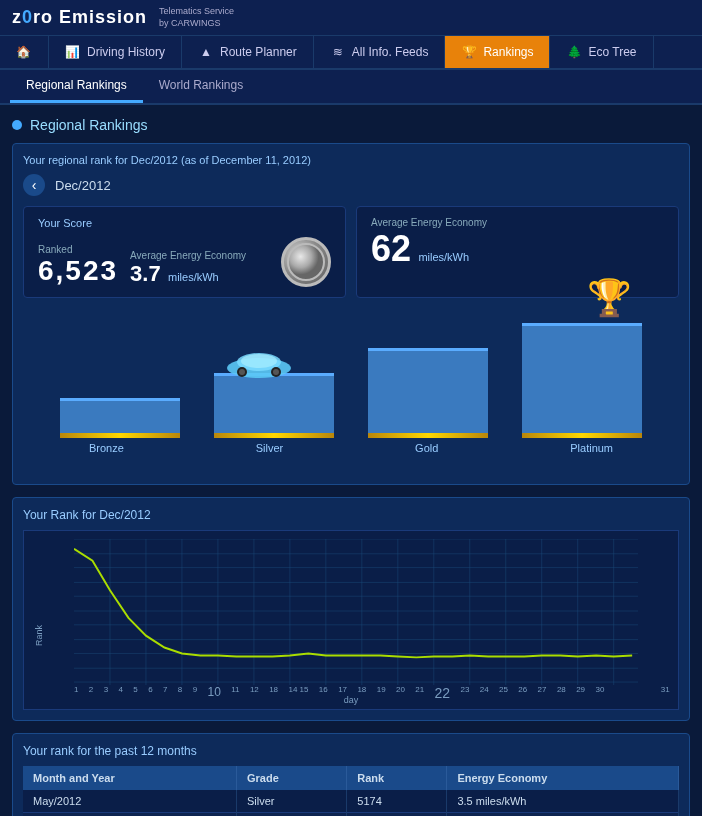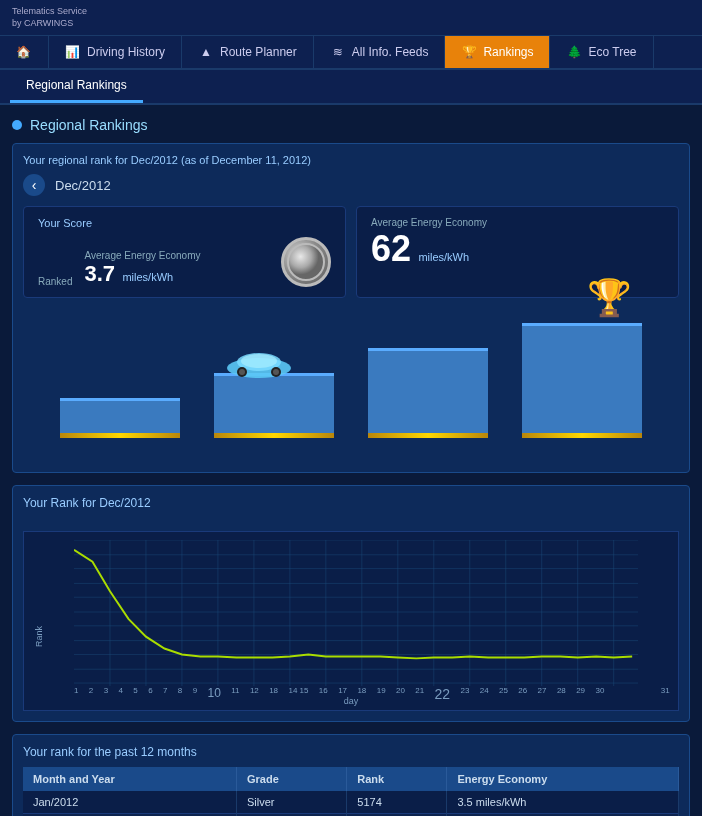--- a/index.html
+++ b/index.html
@@ -235,21 +235,21 @@
     .chart-section {
       background: #0d2a5a;
       border: 1px solid #1a4a8a;
       border-radius: 4px;
       padding: 10px;
       margin-bottom: 12px;
     }
     .chart-title {
       font-size: 12px;
       color: #9cf;
-      margin-bottom: 21px;
+      margin-bottom: 8px;
     }
     .line-chart-container {
       position: relative;
       background: #0a1e48;
       border: 1px solid #1a3a7a;
       height: 180px;
       padding: 8px 40px 24px 50px;
     }
     .line-chart-svg {
       width: 100%;
@@ -312,20 +312,23 @@
     tbody td {
       padding: 5px 10px;
       color: #cde;
       border-right: 1px solid #1a3a6a;
     }
   </style>
 </head>
 <body>
 
 <div class="header">
+  <div class="logo">
+    z<span class="zero">0</span>ro Emission
+  </div>
   <div class="tagline">
     <div>Telematics Service</div>
     <div>by CARWINGS</div>
   </div>
 </div>
 
 <div class="nav">
   <div class="nav-item">
     <span class="nav-icon">🏠</span>
   </div>
@@ -346,20 +349,21 @@
     <span>Rankings</span>
   </div>
   <div class="nav-item">
     <span class="nav-icon">🌲</span>
     <span>Eco Tree</span>
   </div>
 </div>
 
 <div class="sub-nav">
   <div class="sub-nav-item active">Regional Rankings</div>
+  <div class="sub-nav-item">World Rankings</div>
 </div>
 
 <div class="main">
 
   <div class="section-title">
     <span class="section-dot"></span>
     <span>Regional Rankings</span>
   </div>
 
   <div class="rank-panel">
@@ -370,20 +374,21 @@
       <span class="month-label">Dec/2012</span>
     </div>
 
     <div class="score-row">
 
       <div class="score-box">
         <div class="score-box-title">Your Score</div>
         <div class="score-inline">
           <div>
             <div class="score-label">Ranked</div>
+            <div class="score-value">6,523</div>
           </div>
           <div class="avg-economy">
             <div class="score-label">Average Energy Economy</div>
             <div>
               <span style="font-size:22px;font-weight:bold;color:#fff;">3.7</span>
               <span class="score-unit">miles/kWh</span>
             </div>
           </div>
           <div class="medal-img">
             <svg width="40" height="40" viewBox="0 0 40 40">
@@ -442,20 +447,26 @@
 
         <div class="tier-bar-wrap" style="position:relative;">
           <div class="tier-bar platinum">
             <div class="tier-bar-gold-stripe"></div>
           </div>
 
           <div style="position:absolute;top:-46px;right:10px;font-size:36px;">🏆</div>
         </div>
       </div>
 
+      <div style="display:flex;justify-content:space-around;padding:0 0;">
+        <span class="tier-label">Bronze</span>
+        <span class="tier-label">Silver</span>
+        <span class="tier-label">Gold</span>
+        <span class="tier-label">Platinum</span>
+      </div>
     </div>
   </div>
 
   <div class="chart-section">
     <div class="chart-title">Your Rank for Dec/2012</div>
     <div class="line-chart-container">
 
       <div class="y-axis-title">Rank</div>
 
       <div class="x-axis-title">day</div>
@@ -546,21 +557,21 @@
       <thead>
         <tr>
           <th>Month and Year</th>
           <th>Grade</th>
           <th>Rank</th>
           <th>Energy Economy</th>
         </tr>
       </thead>
       <tbody id="table-body">
       <tr>
-            <td>Jan/2012</td>
+            <td>May/2012</td>
             <td>Silver</td>
             <td>5174</td>
             <td>3.5 miles/kWh</td>
           </tr>
           <tr>
             <td>Feb/2012</td>
             <td>Silver</td>
             <td>5191</td>
             <td>3.6 miles/kWh</td>
           </tr>

